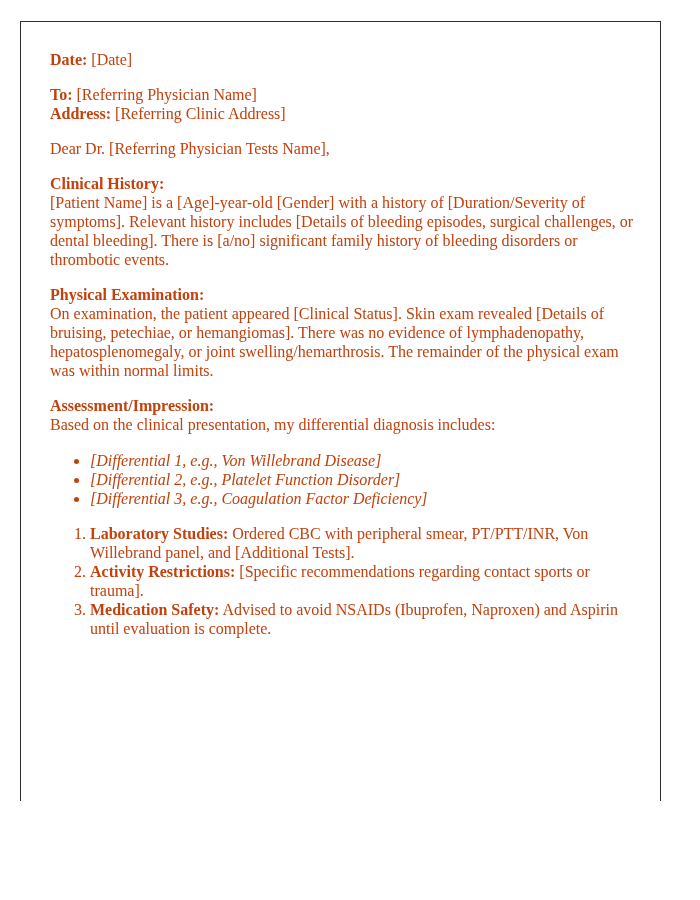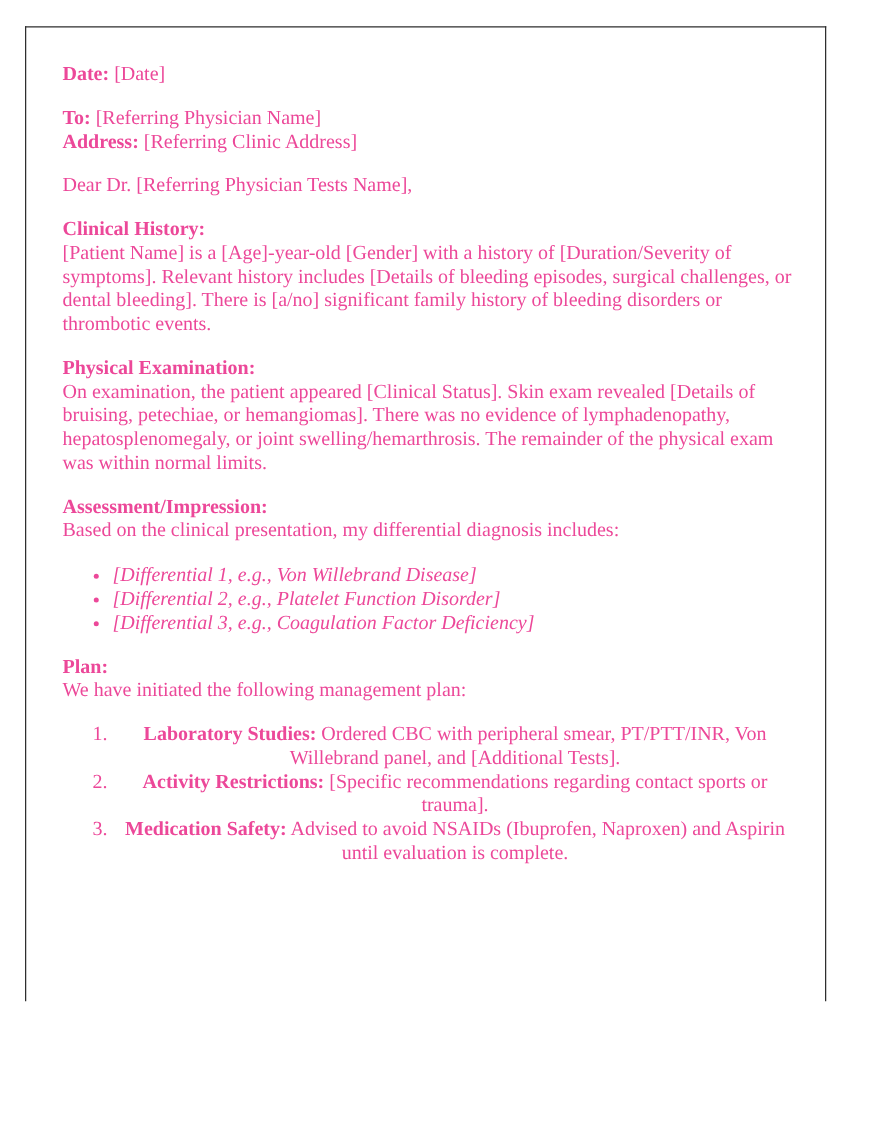--- a/index.html
+++ b/index.html
@@ -18,42 +18,41 @@
     height: 780px;
     box-sizing: border-box;
     border-top: 1px solid #2e2e2e;
     border-left: 1px solid #2e2e2e;
     border-right: 1px solid #2e2e2e;
     border-bottom: none;
     padding: 12px 22px 12px 29px;
     font-family: "Liberation Serif", "DejaVu Serif", serif;
     font-size: 16px;
     line-height: 1.19;
-    color: #ec4899;
+    color: #c2410c;
     background: #ffffff;
     overflow: hidden;
   }
   .letter-box p {
     margin: 16px 0;
   }
   .letter-box p:first-child {
     margin-top: 16px;
   }
   strong { font-weight: bold; }
   ul.diff-list {
     margin: 16px 0;
     padding-left: 40px;
     list-style-type: disc;
     font-style: italic;
   }
   ol.plan-list {
     margin: 16px 0;
     padding-left: 40px;
     list-style-type: decimal;
-    text-align: center;
   }
   li { margin: 0; padding: 0; }
 </style>
 </head>
 <body>
 
 <div class="letter-box">
 
   <p>
     <strong>Date:</strong>
@@ -85,24 +84,20 @@
     <strong>Assessment/Impression:</strong><br>
     <span>Based on the clinical presentation, my differential diagnosis includes:</span>
   </p>
 
   <ul class="diff-list">
     <li>[Differential 1, e.g., Von Willebrand Disease]</li>
     <li>[Differential 2, e.g., Platelet Function Disorder]</li>
     <li>[Differential 3, e.g., Coagulation Factor Deficiency]</li>
   </ul>
 
-  <p>
-    <strong>Plan:</strong><br>
-    <span>We have initiated the following management plan:</span>
-  </p>
 
   <ol class="plan-list">
     <li>
       <strong>Laboratory Studies:</strong>
       <span>Ordered CBC with peripheral smear, PT/PTT/INR, Von Willebrand panel, and [Additional Tests].</span>
     </li>
     <li>
       <strong>Activity Restrictions:</strong>
       <span>[Specific recommendations regarding contact sports or trauma].</span>
     </li>

